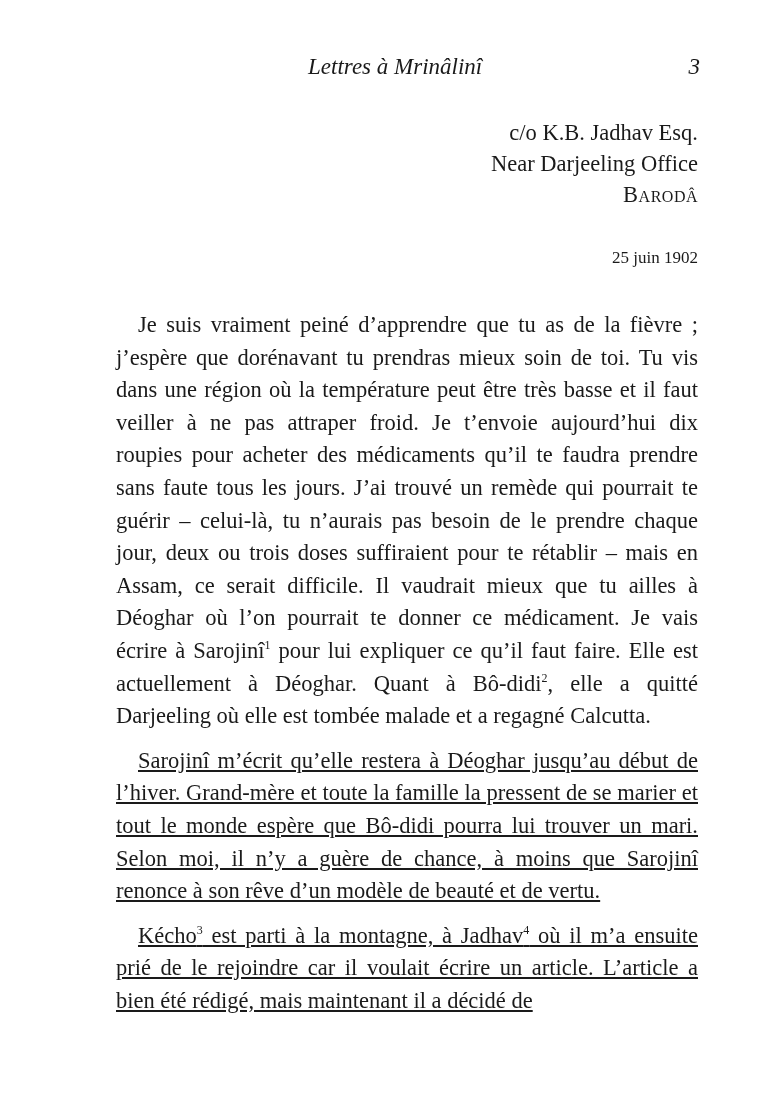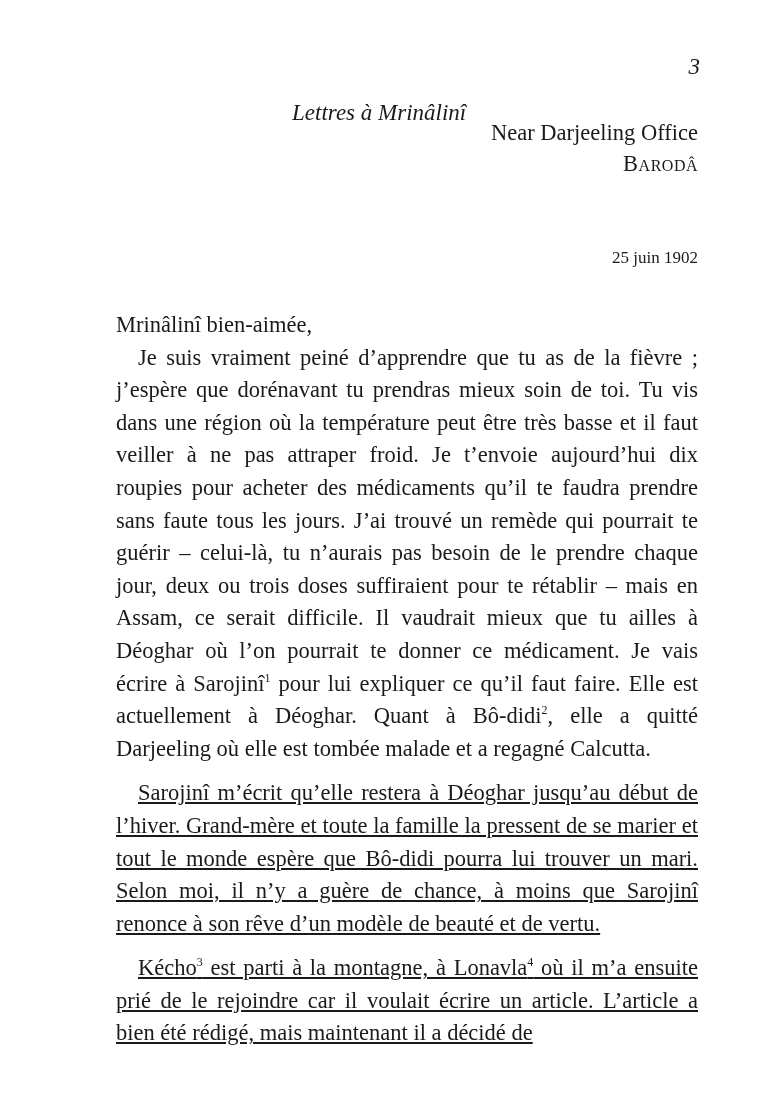--- a/index.html
+++ b/index.html
@@ -6,21 +6,21 @@
   body {
     width: 780px; height: 1108px; overflow: hidden;
     background: #ffffff; color: #1a1a1a;
     font-family: "Liberation Serif", "DejaVu Serif", serif;
     position: relative;
   }
   .running-head {
     position: absolute; top: 54px; left: 292px; width: 408px;
     font-style: italic; font-size: 23px;
   }
-  .running-head .title { position: absolute; left: 0; top: 0; margin-top: 46px; }
+  .running-head .title { position: absolute; left: 16px; top: 0; }
   .running-head .pageno { position: absolute; right: 0; top: 0; }
   .address {
     position: absolute; right: 82px; top: 117px;
     text-align: right; font-size: 22.5px; line-height: 31px;
   }
   .smallcaps { font-variant: small-caps; letter-spacing: 0.5px; }
   .date {
     position: absolute; right: 82px; top: 248px;
     font-size: 17px;
   }
@@ -36,24 +36,24 @@
 </style>
 </head>
 <body>
 
 <div class="running-head">
   <span class="title">Lettres à Mrinâlinî</span>
   <span class="pageno">3</span>
 </div>
 
 <div class="address">
+  <div>c/o K.B. Jadhav Esq.</div>
   <div>Near Darjeeling Office</div>
   <div class="smallcaps">Barodâ</div>
 </div>
 
 <div class="date">25 juin 1902</div>
 
 <div class="body-text">
-  <p>Mrinâlinî bien-aimée,</p>
   <p class="indent"><span>Je suis vraiment peiné d’apprendre que tu as de la fièvre ; j’espère que dorénavant tu prendras mieux soin de toi. Tu vis dans une région où la température peut être très basse et il faut veiller à ne pas attraper froid. Je t’envoie aujourd’hui dix roupies pour acheter des médicaments qu’il te faudra prendre sans faute tous les jours. J’ai trouvé un remède qui pourrait te guérir – celui-là, tu n’aurais pas besoin de le prendre chaque jour, deux ou trois doses suffiraient pour te rétablir – mais en Assam, ce serait difficile. Il vaudrait mieux que tu ailles à Déoghar où l’on pourrait te donner ce médicament. Je vais écrire à Sarojinî</span><sup>1</sup><span> pour lui expliquer ce qu’il faut faire. Elle est actuellement à Déoghar. Quant à Bô-didi</span><sup>2</sup><span>, elle a quitté Darjeeling où elle est tombée malade et a regagné Calcutta.</span></p>
   <p class="indent gap"><span>Sarojinî m’écrit qu’elle restera à Déoghar jusqu’au début de l’hiver. Grand-mère et toute la famille la pressent de se marier et tout le monde espère que Bô-didi pourra lui trouver un mari. Selon moi, il n’y a guère de chance, à moins que Sarojinî renonce à son rêve d’un modèle de beauté et de vertu.</span></p>
-  <p class="indent gap"><span>Kécho</span><sup>3</sup><span> est parti à la montagne, à Lonavla</span><sup>4</sup><span> où il m’a ensuite prié de le rejoindre car il voulait écrire un article. L’article a bien été rédigé, mais maintenant il a décidé de</span></p>
+  <p class="indent gap"><span>Kécho</span><sup>3</sup><span> est parti à la montagne, à Jadhav</span><sup>4</sup><span> où il m’a ensuite prié de le rejoindre car il voulait écrire un article. L’article a bien été rédigé, mais maintenant il a décidé de</span></p>
 </div>
 
 </body></html>

